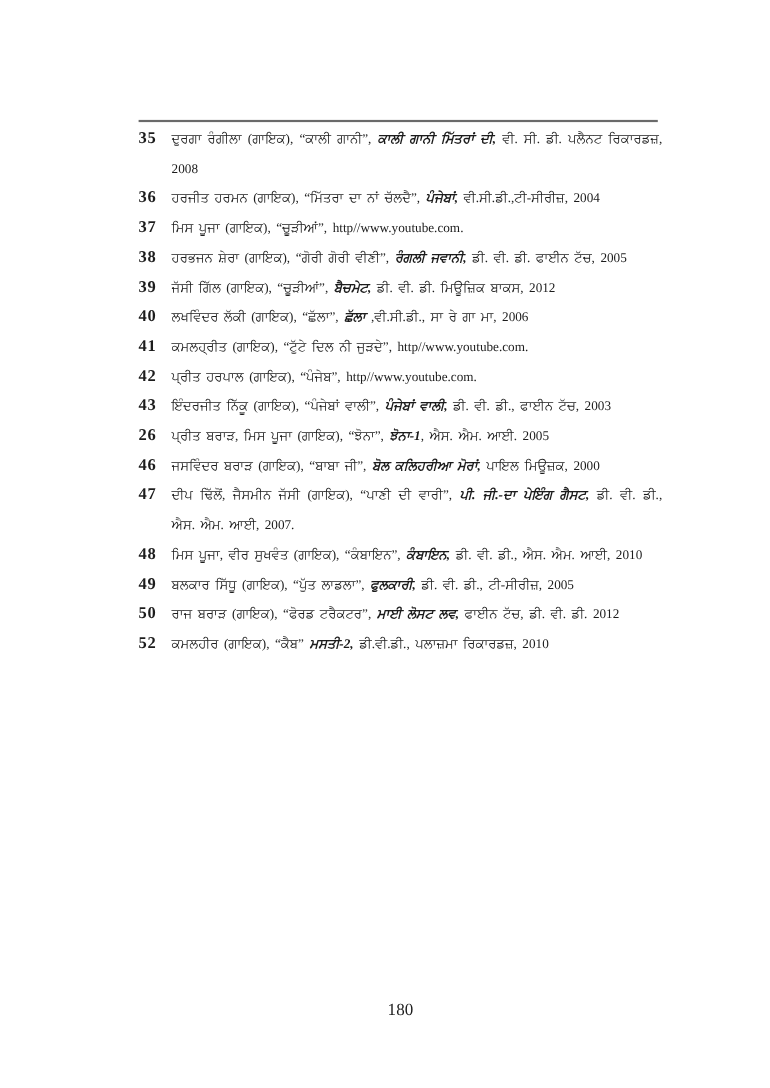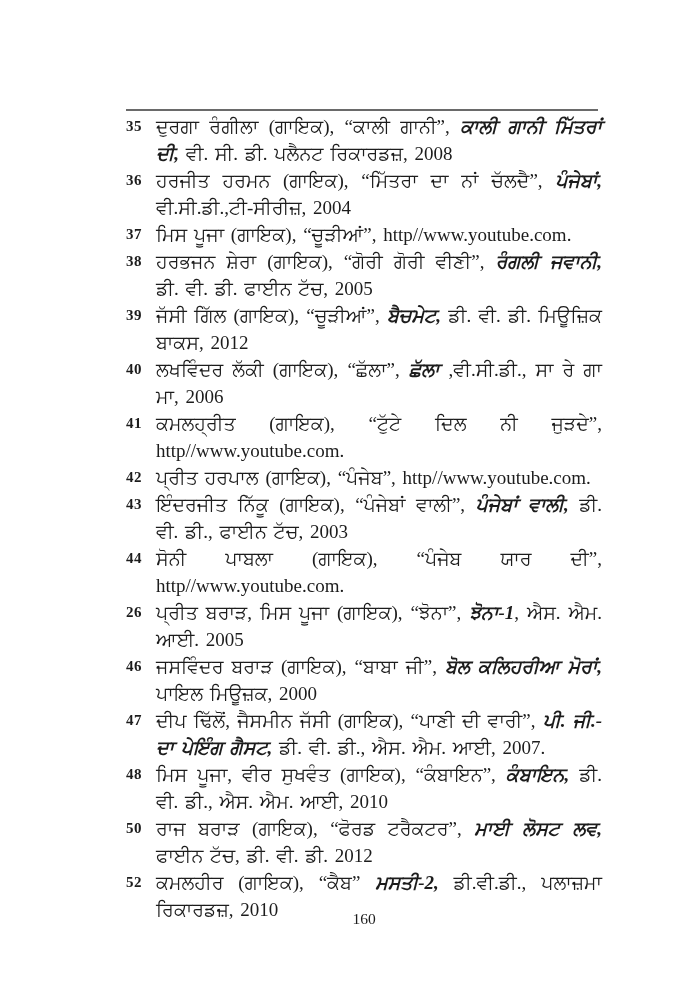--- a/index.html
+++ b/index.html
@@ -48,21 +48,21 @@
   .entry-num {
     flex: 0 0 30px;
     width: 30px;
     font-weight: bold;
     font-size: 15px;
     line-height: 27px;
     letter-spacing: 0.5px;
   }
   .entry-text {
     flex: 1 1 auto;
-    font-size: 19px;
+    font-size: 12px;
     line-height: 27px;
     text-align: justify;
     word-spacing: 2px;
   }
   .seg { font-style: normal; font-weight: normal; }
   .seg.bi { font-weight: bold; font-style: italic; }
   .page-number {
     position: absolute;
     left: 126px;
     top: 908px;
@@ -108,42 +108,42 @@
       </li>
       <li class="ref-entry">
         <span class="entry-num">42</span>
         <span class="entry-text"><span class="seg">ਪ੍ਰੀਤ ਹਰਪਾਲ (ਗਾਇਕ), “ਪੰਜੇਬ”, http//www.youtube.com.</span></span>
       </li>
       <li class="ref-entry">
         <span class="entry-num">43</span>
         <span class="entry-text"><span class="seg">ਇੰਦਰਜੀਤ ਨਿੱਕੂ (ਗਾਇਕ), “ਪੰਜੇਬਾਂ ਵਾਲੀ”, </span><span class="seg bi">ਪੰਜੇਬਾਂ ਵਾਲੀ,</span><span class="seg"> ਡੀ. ਵੀ. ਡੀ., ਫਾਈਨ ਟੱਚ, 2003</span></span>
       </li>
       <li class="ref-entry">
-        <span class="entry-num">44</span>
-        <span class="entry-text"><span class="seg">ਸੋਨੀ ਪਾਬਲਾ (ਗਾਇਕ), “ਪੰਜੇਬ ਯਾਰ ਦੀ”, http//www.youtube.com.</span></span>
-      </li>
-      <li class="ref-entry">
         <span class="entry-num">26</span>
         <span class="entry-text"><span class="seg">ਪ੍ਰੀਤ ਬਰਾੜ, ਮਿਸ ਪੂਜਾ (ਗਾਇਕ), “ਝੋਨਾ”, </span><span class="seg bi">ਝੋਨਾ-1</span><span class="seg">, ਐਸ. ਐਮ. ਆਈ. 2005</span></span>
       </li>
       <li class="ref-entry">
         <span class="entry-num">46</span>
         <span class="entry-text"><span class="seg">ਜਸਵਿੰਦਰ ਬਰਾੜ (ਗਾਇਕ), “ਬਾਬਾ ਜੀ”, </span><span class="seg bi">ਬੋਲ ਕਲਿਹਰੀਆ ਮੋਰਾਂ,</span><span class="seg"> ਪਾਇਲ ਮਿਊਜ਼ਕ, 2000</span></span>
       </li>
       <li class="ref-entry">
         <span class="entry-num">47</span>
         <span class="entry-text"><span class="seg">ਦੀਪ ਢਿੱਲੋਂ, ਜੈਸਮੀਨ ਜੱਸੀ (ਗਾਇਕ), “ਪਾਣੀ ਦੀ ਵਾਰੀ”, </span><span class="seg bi">ਪੀ. ਜੀ.-ਦਾ ਪੇਇੰਗ ਗੈਸਟ,</span><span class="seg"> ਡੀ. ਵੀ. ਡੀ., ਐਸ. ਐਮ. ਆਈ, 2007.</span></span>
       </li>
       <li class="ref-entry">
         <span class="entry-num">48</span>
         <span class="entry-text"><span class="seg">ਮਿਸ ਪੂਜਾ, ਵੀਰ ਸੁਖਵੰਤ (ਗਾਇਕ), “ਕੰਬਾਇਨ”, </span><span class="seg bi">ਕੰਬਾਇਨ,</span><span class="seg"> ਡੀ. ਵੀ. ਡੀ., ਐਸ. ਐਮ. ਆਈ, 2010</span></span>
       </li>
       <li class="ref-entry">
+        <span class="entry-num">49</span>
+        <span class="entry-text"><span class="seg">ਬਲਕਾਰ ਸਿੱਧੂ (ਗਾਇਕ), “ਪੁੱਤ ਲਾਡਲਾ”, </span><span class="seg bi">ਫੁਲਕਾਰੀ,</span><span class="seg"> ਡੀ. ਵੀ. ਡੀ., ਟੀ-ਸੀਰੀਜ਼, 2005</span></span>
+      </li>
+      <li class="ref-entry">
         <span class="entry-num">50</span>
         <span class="entry-text"><span class="seg">ਰਾਜ ਬਰਾੜ (ਗਾਇਕ), “ਫੋਰਡ ਟਰੈਕਟਰ”, </span><span class="seg bi">ਮਾਈ ਲੋਸਟ ਲਵ,</span><span class="seg"> ਫਾਈਨ ਟੱਚ, ਡੀ. ਵੀ. ਡੀ. 2012</span></span>
       </li>
       <li class="ref-entry">
         <span class="entry-num">52</span>
         <span class="entry-text"><span class="seg">ਕਮਲਹੀਰ (ਗਾਇਕ), “ਕੈਬ” </span><span class="seg bi">ਮਸਤੀ-2,</span><span class="seg"> ਡੀ.ਵੀ.ਡੀ., ਪਲਾਜ਼ਮਾ ਰਿਕਾਰਡਜ਼, 2010</span></span>
       </li>
     </ol>
-  <div class="page-number">160</div>
+  <div class="page-number">180</div>
 </div>
 
 </body></html>

